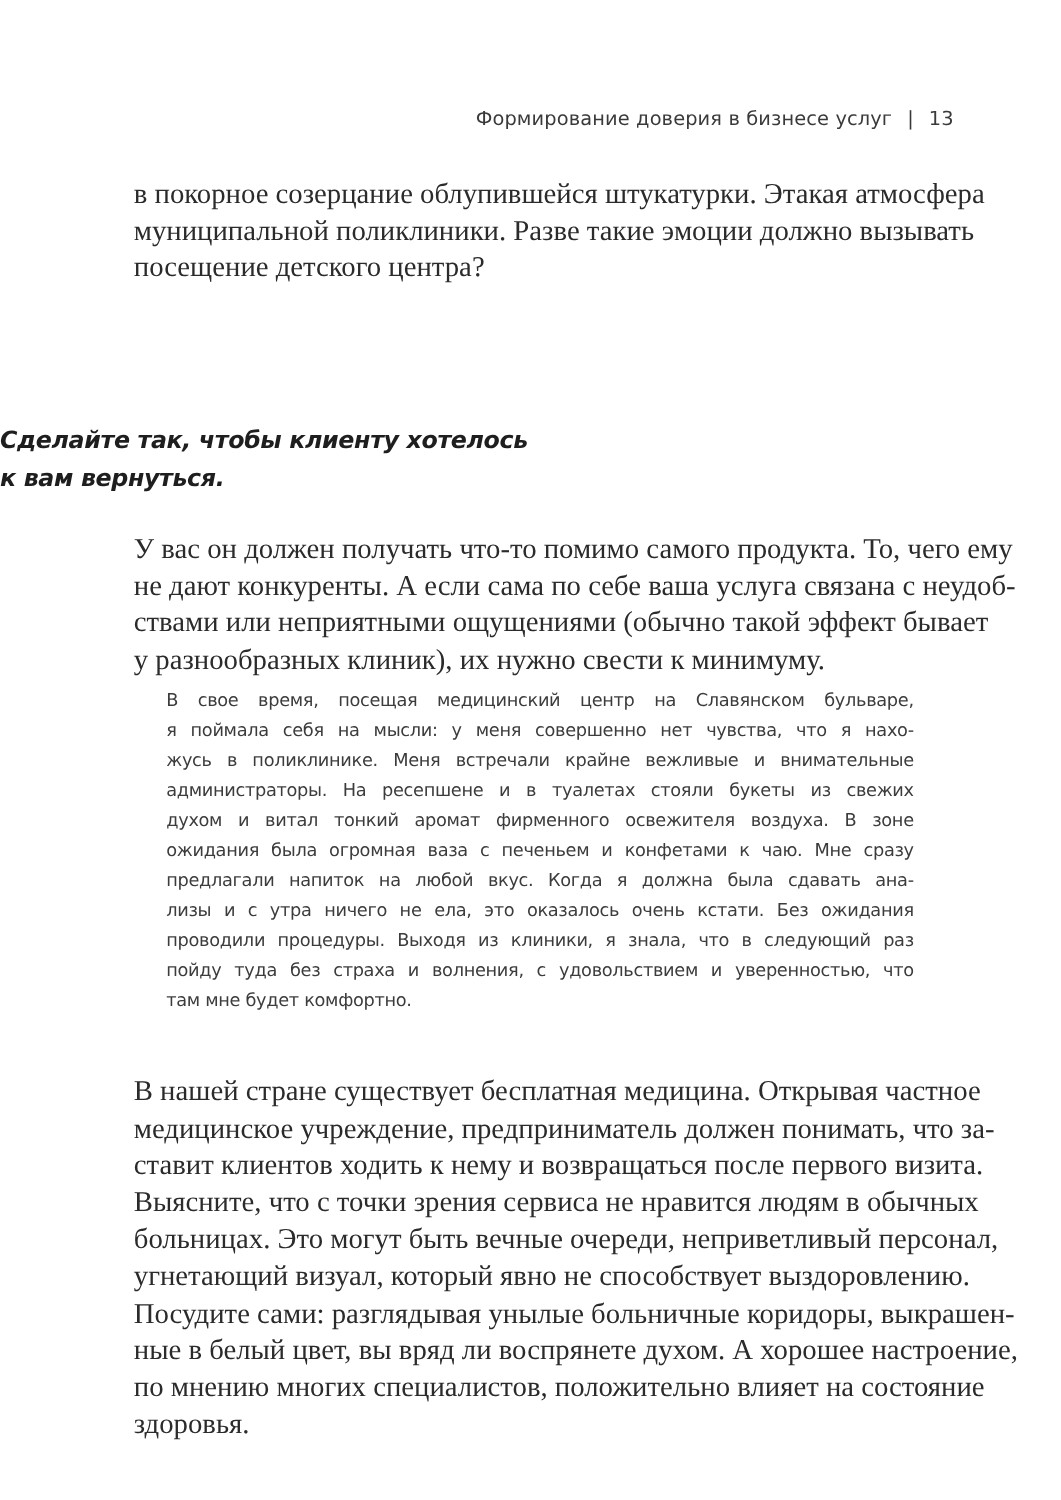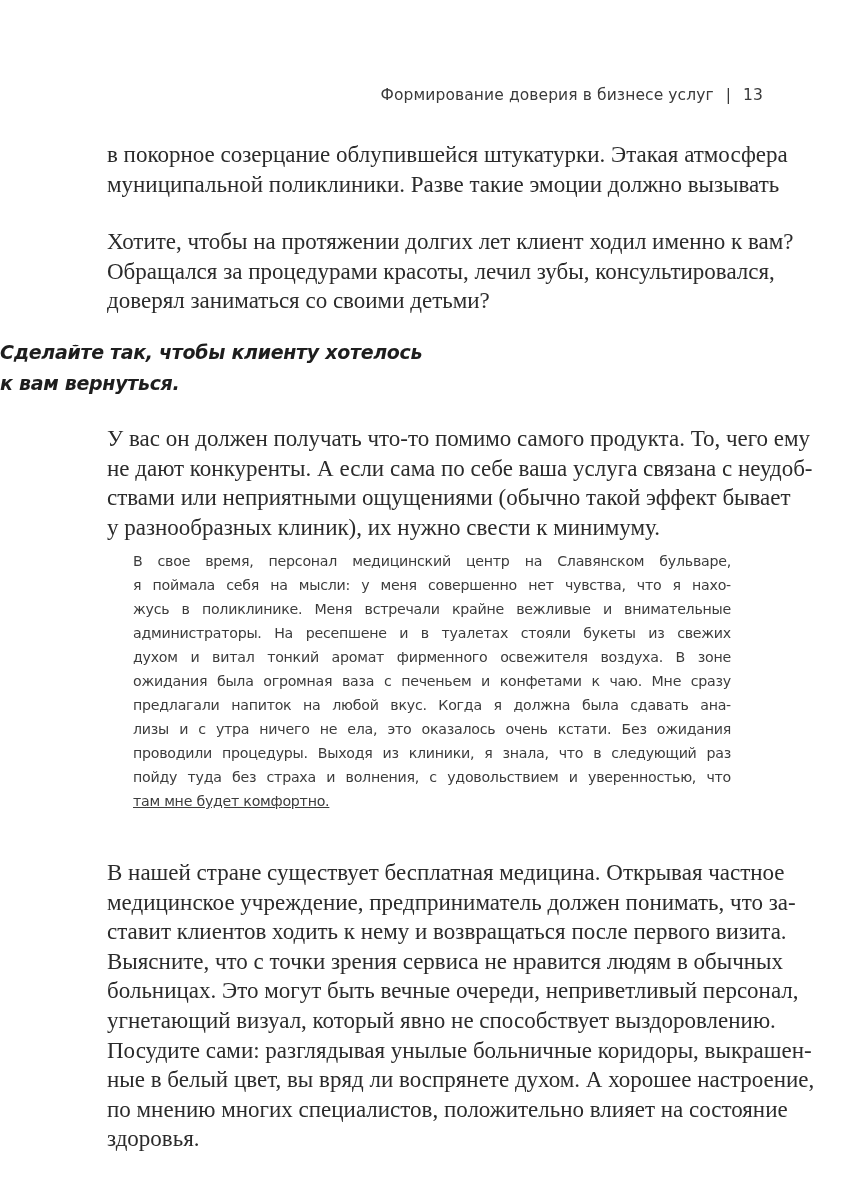--- a/index.html
+++ b/index.html
@@ -23,56 +23,52 @@
     font-family: "DejaVu Sans", sans-serif; font-style: italic; font-weight: bold;
     font-size: 19px; line-height: 31px; color: #1e1e1e; letter-spacing: -0.3px;
   }
   .callout span { display: block; }
   .quote-block {
     position: absolute; left: 133px; width: 598px;
     font-family: "DejaVu Sans", sans-serif; font-size: 14.2px; line-height: 24px;
     color: #3c3c3c; margin: 0; letter-spacing: -0.25px;
   }
   .quote-block span.line { display: block; text-align: justify; text-align-last: justify; white-space: nowrap; }
-  .quote-block span.line.last { text-align-last: left; text-decoration: underline; }
+  .quote-block span.line.last { text-align-last: left; }
 </style>
 </head>
 <body>
 
 <div class="page">
 
   <div class="running-head">
     <span>Формирование доверия в бизнесе услуг</span><span class="sep">|</span><span>13</span>
   </div>
 
   <p class="body-text" style="top:140px;">
     <span class="line">в покорное созерцание облупившейся штукатурки. Этакая атмосфера</span>
     <span class="line">муниципальной поликлиники. Разве такие эмоции должно вызывать</span>
+    <span class="line last">посещение детского центра?</span>
   </p>
 
-  <p class="body-text" style="top:227px;">
-    <span class="line">Хотите, чтобы на протяжении долгих лет клиент ходил именно к вам?</span>
-    <span class="line">Обращался за процедурами красоты, лечил зубы, консультировался,</span>
-    <span class="line last">доверял заниматься со своими детьми?</span>
-  </p>
 
   <div class="callout" style="top:337px;">
     <span>Сделайте так, чтобы клиенту хотелось</span>
     <span>к вам вернуться.</span>
   </div>
 
   <p class="body-text" style="top:424px;">
     <span class="line">У вас он должен получать что-то помимо самого продукта. То, чего ему</span>
     <span class="line">не дают конкуренты. А если сама по себе ваша услуга связана с неудоб-</span>
     <span class="line">ствами или неприятными ощущениями (обычно такой эффект бывает</span>
     <span class="line last">у разнообразных клиник), их нужно свести к минимуму.</span>
   </p>
 
   <p class="quote-block" style="top:549px;">
-    <span class="line">В свое время, персонал медицинский центр на Славянском бульваре,</span>
+    <span class="line">В свое время, посещая медицинский центр на Славянском бульваре,</span>
     <span class="line">я поймала себя на мысли: у меня совершенно нет чувства, что я нахо-</span>
     <span class="line">жусь в поликлинике. Меня встречали крайне вежливые и внимательные</span>
     <span class="line">администраторы. На ресепшене и в туалетах стояли букеты из свежих</span>
     <span class="line">духом и витал тонкий аромат фирменного освежителя воздуха. В зоне</span>
     <span class="line">ожидания была огромная ваза с печеньем и конфетами к чаю. Мне сразу</span>
     <span class="line">предлагали напиток на любой вкус. Когда я должна была сдавать ана-</span>
     <span class="line">лизы и с утра ничего не ела, это оказалось очень кстати. Без ожидания</span>
     <span class="line">проводили процедуры. Выходя из клиники, я знала, что в следующий раз</span>
     <span class="line">пойду туда без страха и волнения, с удовольствием и уверенностью, что</span>
     <span class="line last">там мне будет комфортно.</span>

